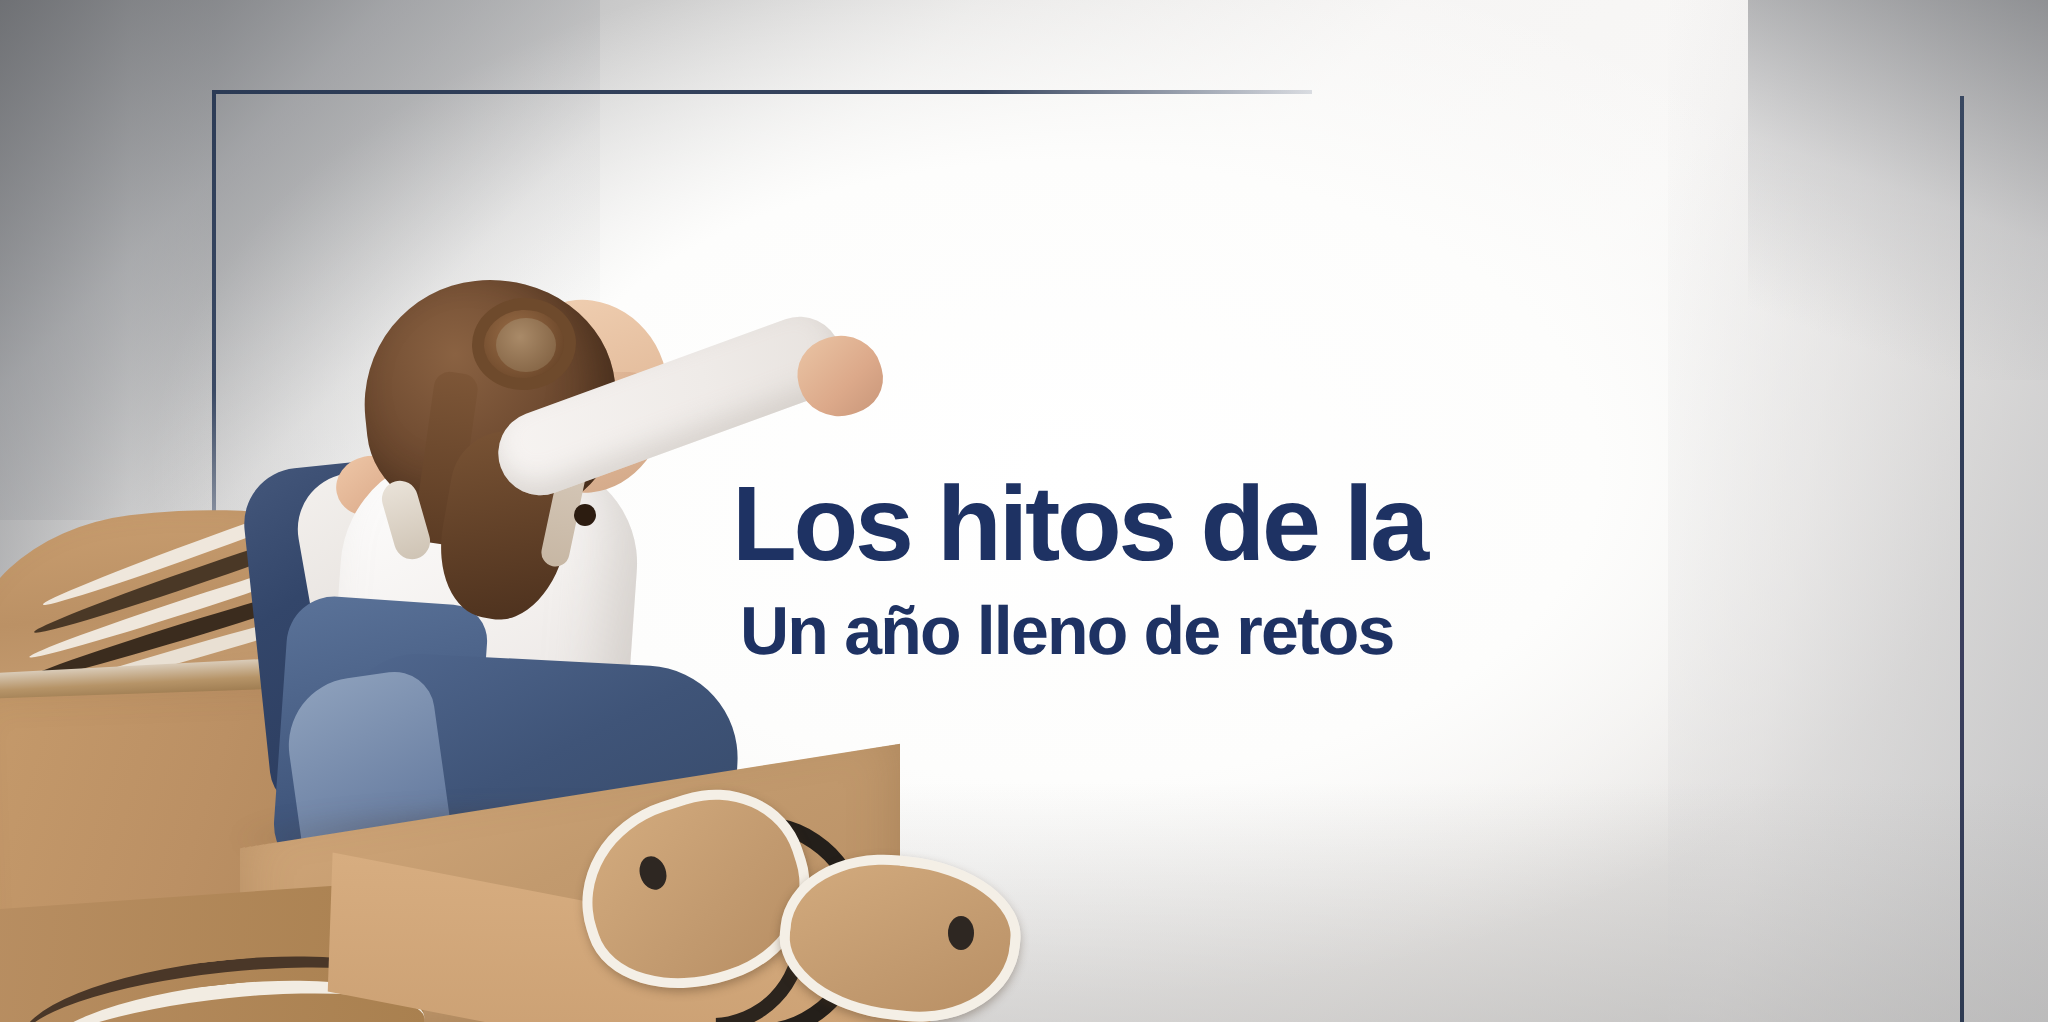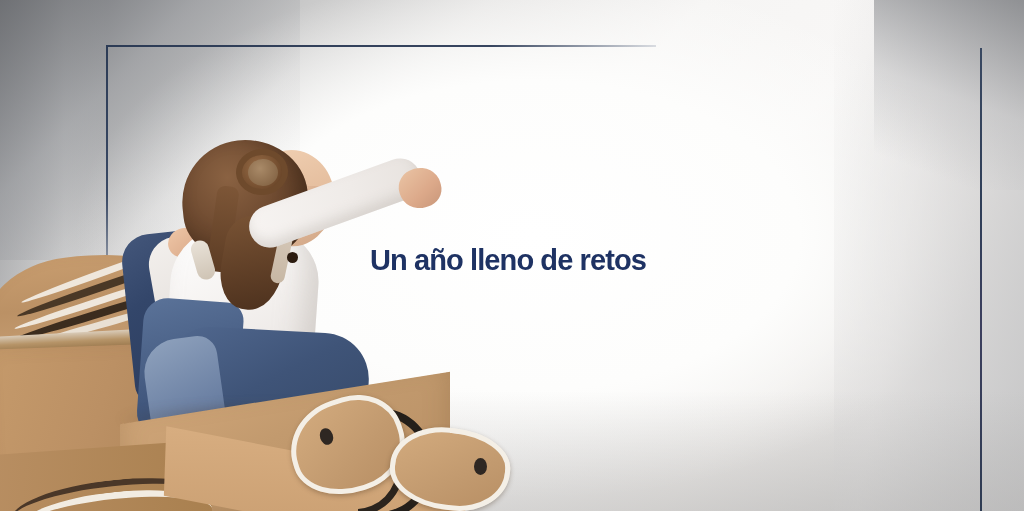--- a/index.html
+++ b/index.html
@@ -285,21 +285,21 @@
     letter-spacing:-1.6px;
     color:#1e3263;
     white-space:nowrap;
   }
   .hl-line1{margin:0;}
   .hl-line2{margin:6px 0 0 0;position:relative;}
   .hl-r{color:#ef3b1d;}
   .hl-sub{
     margin:10px 0 0 4px;
     font-weight:700;
-    font-size:29px;
+    font-size:34px;
     letter-spacing:-0.9px;
     color:#1e3263;
     white-space:nowrap;
   }
 </style>
 </head>
 <body>
 
 <div id="stage">
 
@@ -357,16 +357,17 @@
     <div class="box-lid"></div>
     <div class="prop-ring"></div>
     <div class="prop-ring2"></div>
     <div class="prop b1"></div>
     <div class="prop-dot d1"></div>
     <div class="prop b2"></div>
     <div class="prop-dot d2"></div>
   </div>
 
   <div class="headline">
+    <div class="hl-line1">Los hitos de la</div>
     <div class="hl-sub">Un año lleno de retos</div>
   </div>
 
 </div>
 
 </body></html>

